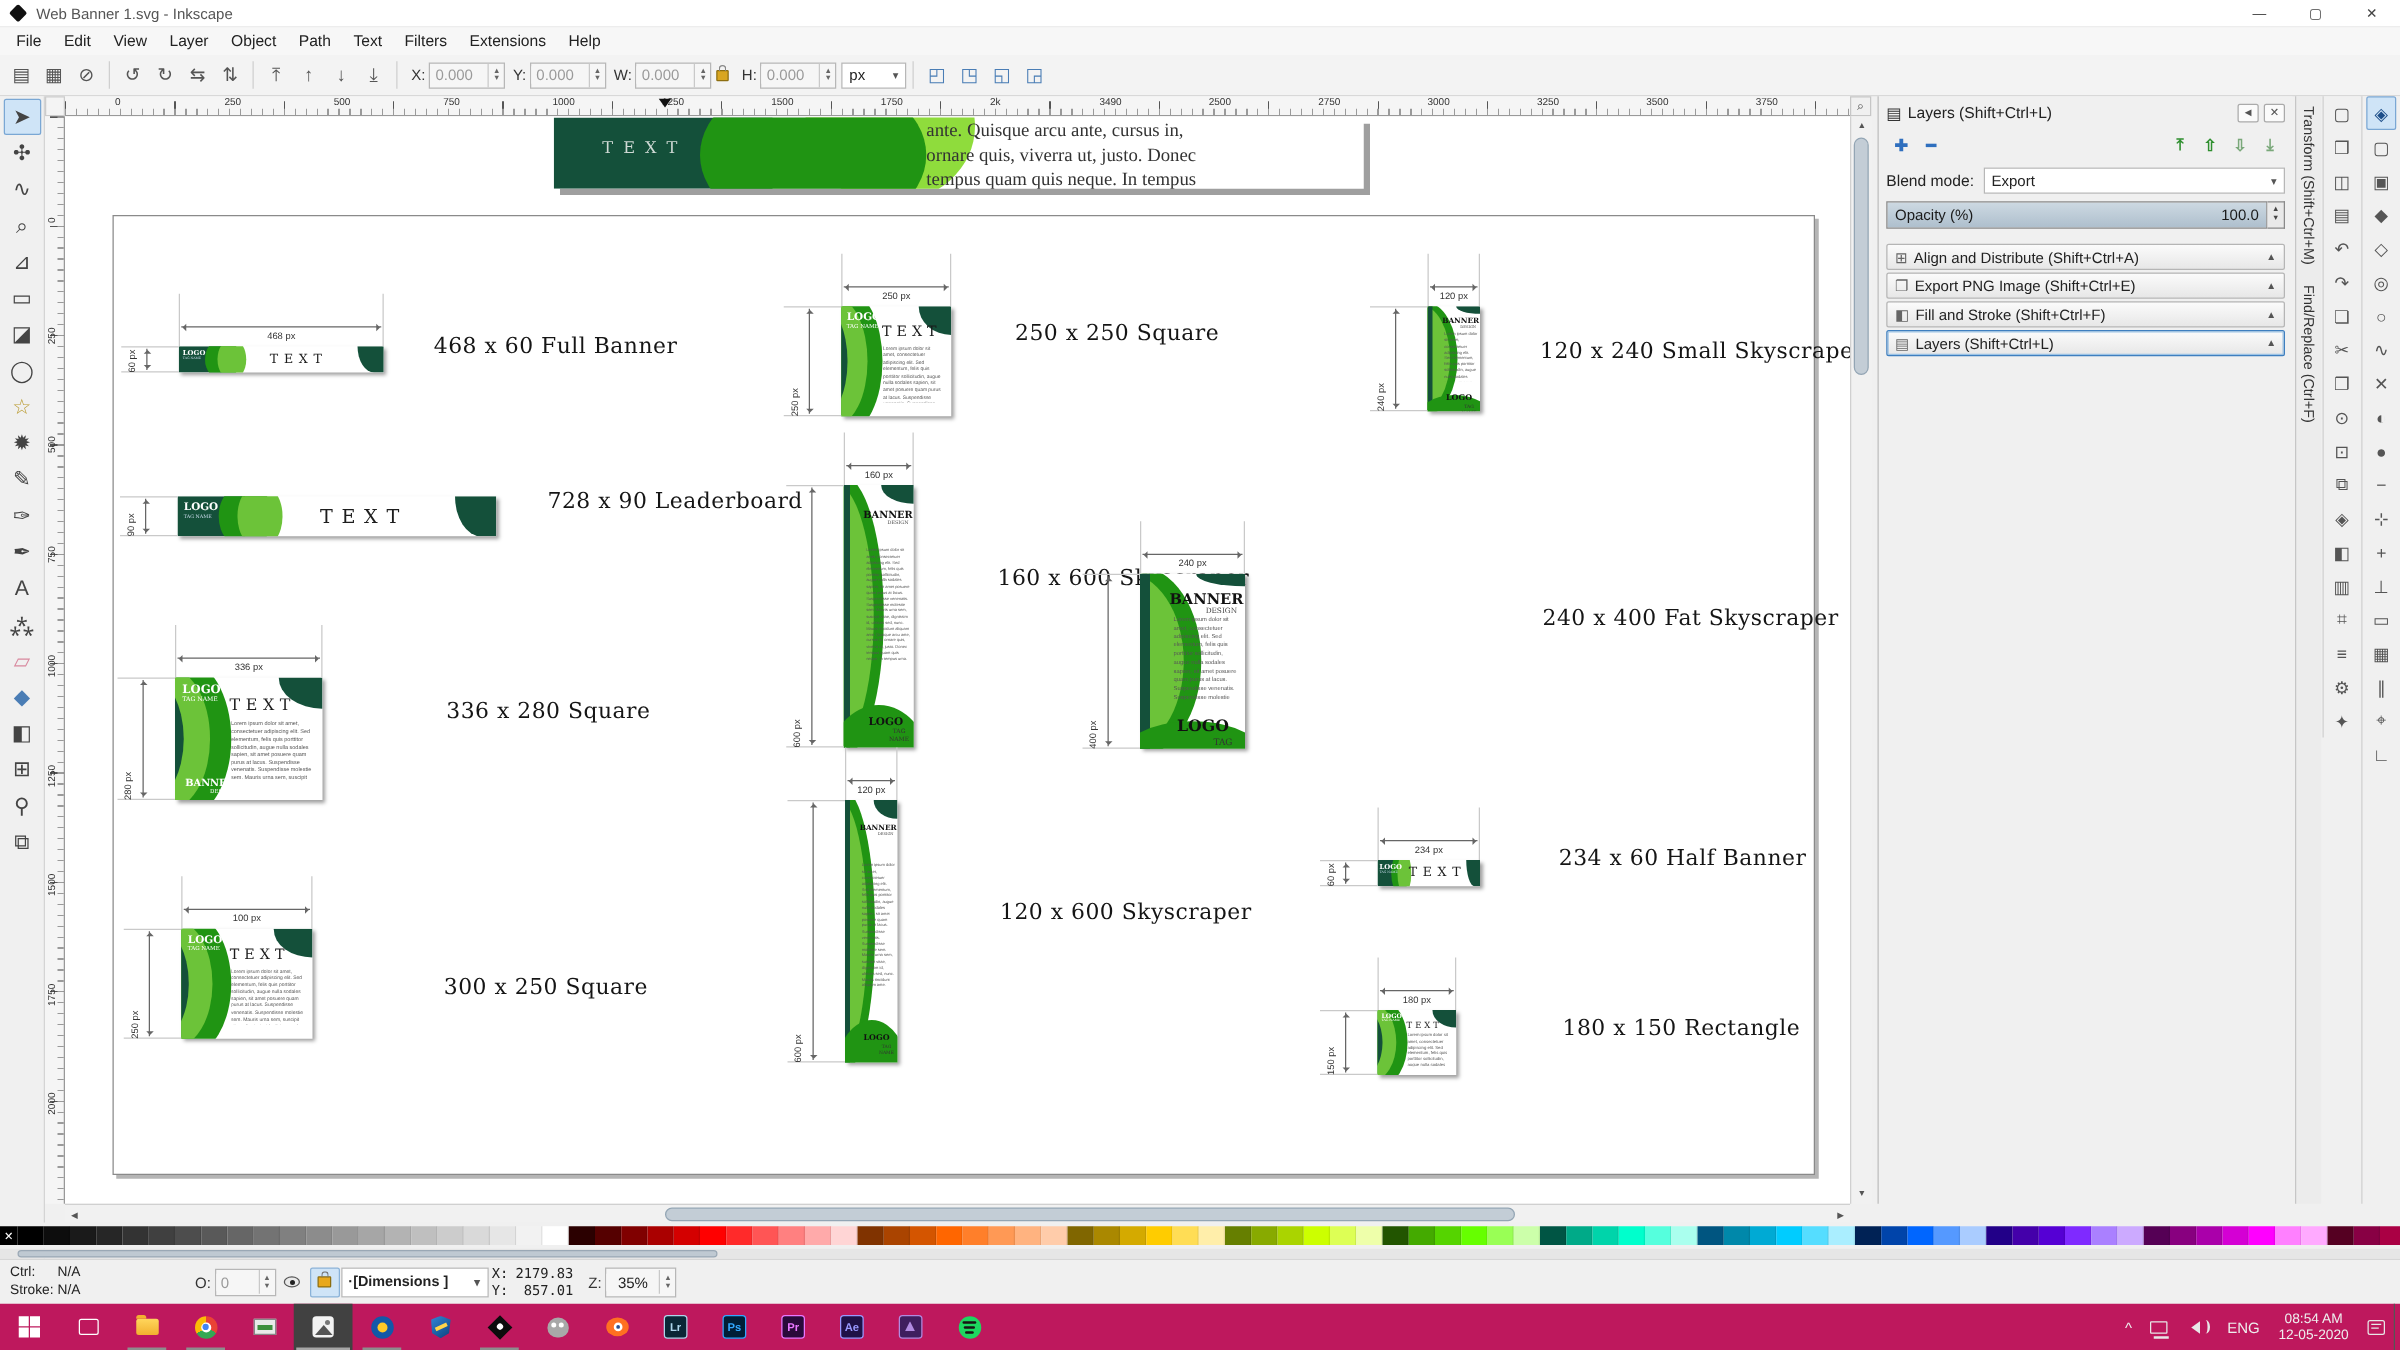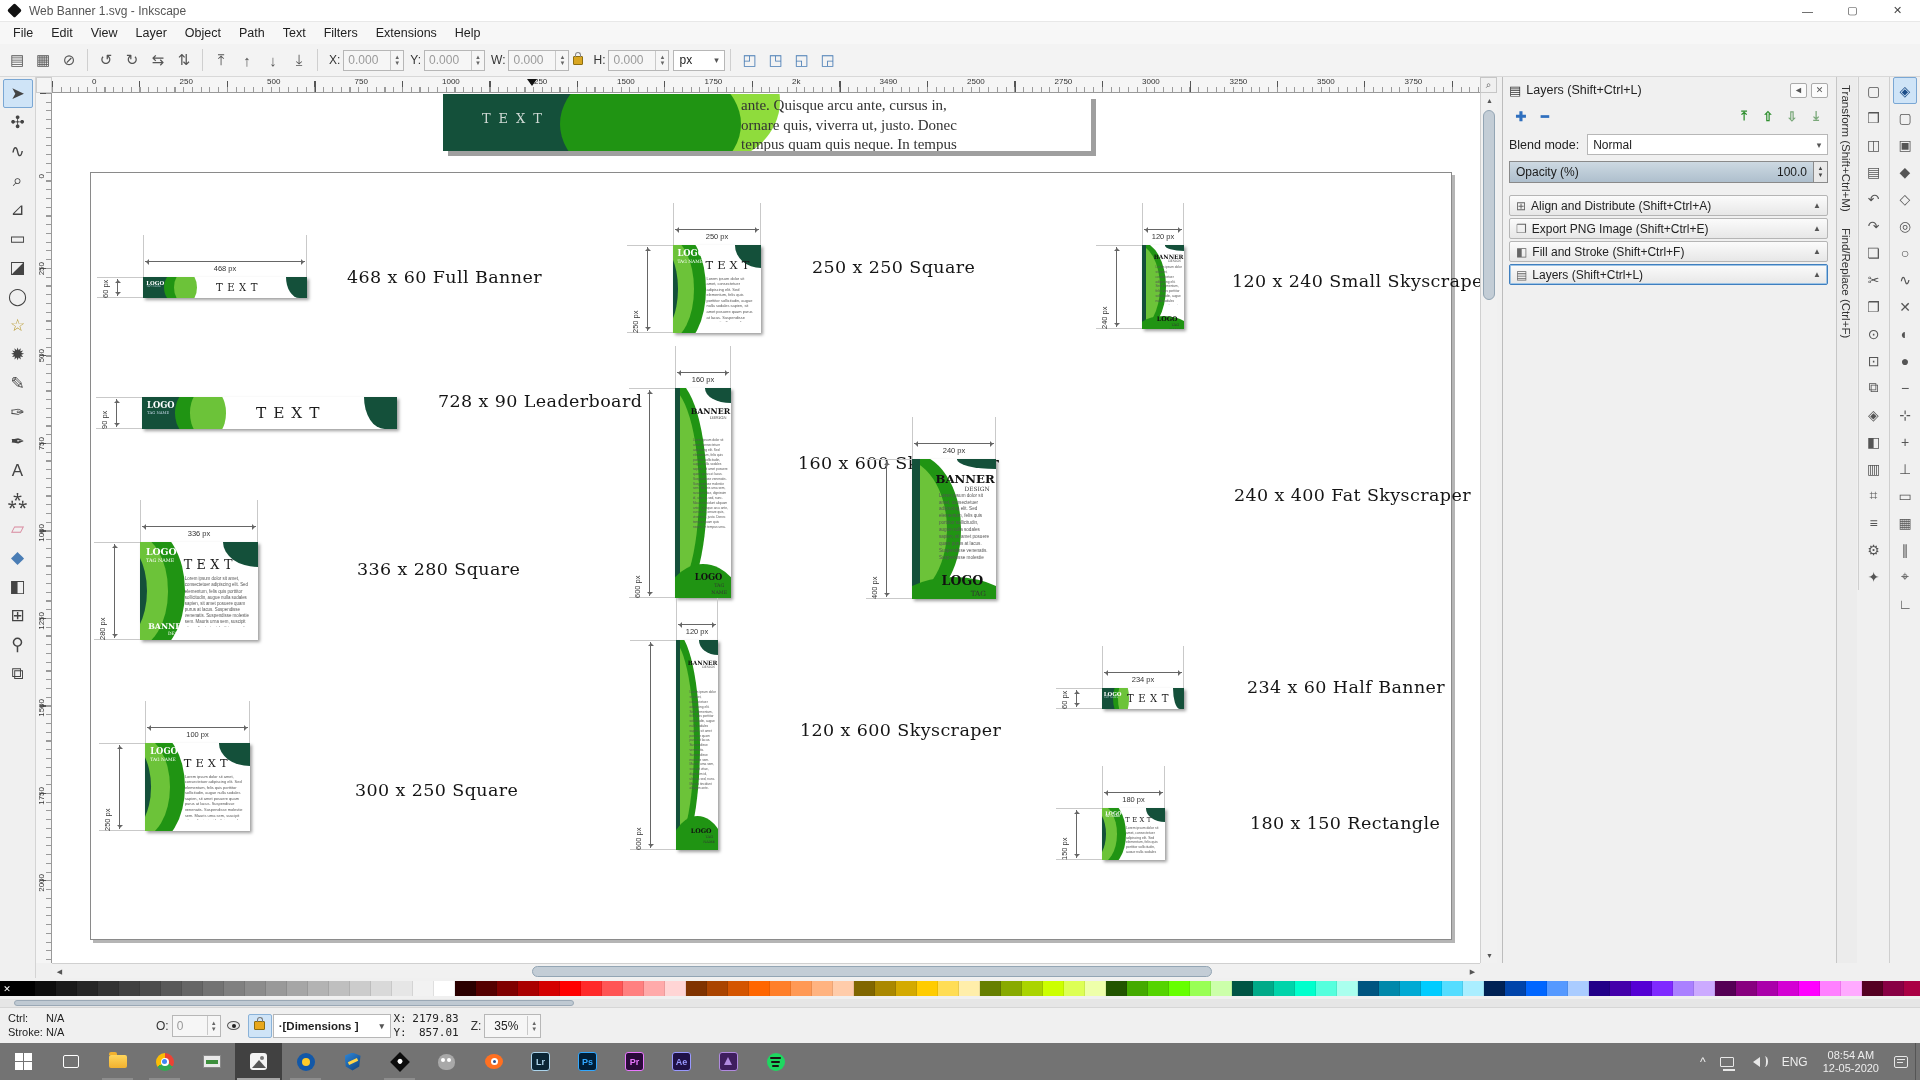--- a/index.html
+++ b/index.html
@@ -82,21 +82,21 @@
   .statusbar { position:absolute; left:0; top:1007px; width:1920px; height:36px; background:#f0f0f0; border-top:1px solid #d6d6d6; display:flex; align-items:center; font-size:11px; }
   .fs-grid { display:grid; grid-template-columns:38px 60px; grid-auto-rows:14px; margin-left:8px; color:#222; }
   .sb-btn { width:24px; height:24px; border:1px solid transparent; border-radius:2px; display:flex; align-items:center; justify-content:center; margin:0 1px; }
   .sb-btn.lockbtn { background:#cfe4f7; border-color:#8ab2d8; }
   .eye { display:inline-block; width:13px; height:9px; border:1px solid #555; border-radius:50%; background:#e9e9e9; position:relative; }
   .eye i { position:absolute; left:4px; top:2px; width:4px; height:4px; background:#222; border-radius:50%; }
   .lock { display:inline-block; width:11px; height:9px; background:#e8a81c; border:1px solid #8d6e10; border-radius:1px; position:relative; }
   .lock i { position:absolute; left:1.5px; top:-5px; width:6px; height:5px; border:1.5px solid #777; border-bottom:none; border-radius:3px 3px 0 0; }
   .msg { flex:1; font-size:12.5px; color:#222; padding-left:8px; }
   .xy { display:grid; grid-template-columns:16px 52px; grid-auto-rows:14px; font-family:"DejaVu Sans Mono",monospace; font-size:11px; color:#222; text-align:right; margin-right:6px; }
-  .taskbar { position:absolute; left:0; top:1043px; width:1920px; height:37px; background:#737373; display:flex; align-items:stretch; }
+  .taskbar { position:absolute; left:0; top:1043px; width:1920px; height:37px; background:#be185d; display:flex; align-items:stretch; }
   .tb-app { width:47px; display:flex; align-items:center; justify-content:center; position:relative; }
   .tb-app.running:after { content:""; position:absolute; left:8px; right:8px; bottom:0; height:2px; background:#8d8d8d; }
   .tb-app.active { background:#414141; }
   .tb-app.active:after { content:""; position:absolute; left:2px; right:2px; bottom:0; height:2px; background:#a6a6a6; }
   .tray { margin-left:auto; display:flex; align-items:center; color:#eee; }
   .tray .titem { padding:0 7px; font-size:12px; display:flex; align-items:center; justify-content:center; }
   .clock { text-align:center; font-size:11px; line-height:13px; padding:0 8px; }
   .adobe-sq { width:19px; height:19px; border-radius:3px; display:flex; align-items:center; justify-content:center; font-weight:bold; font-size:9px; }
 
   
@@ -576,21 +576,21 @@
     <span class="lbtn" style="color:#2f6fbe">━</span>
     <span style="flex:1"></span>
     <span class="lbtn" style="color:#2f8f2f">⤒</span>
     <span class="lbtn" style="color:#2f8f2f">⇧</span>
     <span class="lbtn" style="color:#7aa87a">⇩</span>
     <span class="lbtn" style="color:#7aa87a">⤓</span>
   </div>
   <div class="blendrow">
     <span>Blend mode:</span>
     <span class="combo" style="flex:1;margin-left:8px">
-      <span>Normal</span>
+      <span>Export</span>
         <span class="dd" style="margin-left:auto">▾</span>
     </span>
   </div>
   <div class="oprow">
     <div class="opslider">
       <span>Opacity (%)</span>
       <span>100.0</span>
     </div>
     <div class="opspin">▲<br>▼</div>
   </div>

